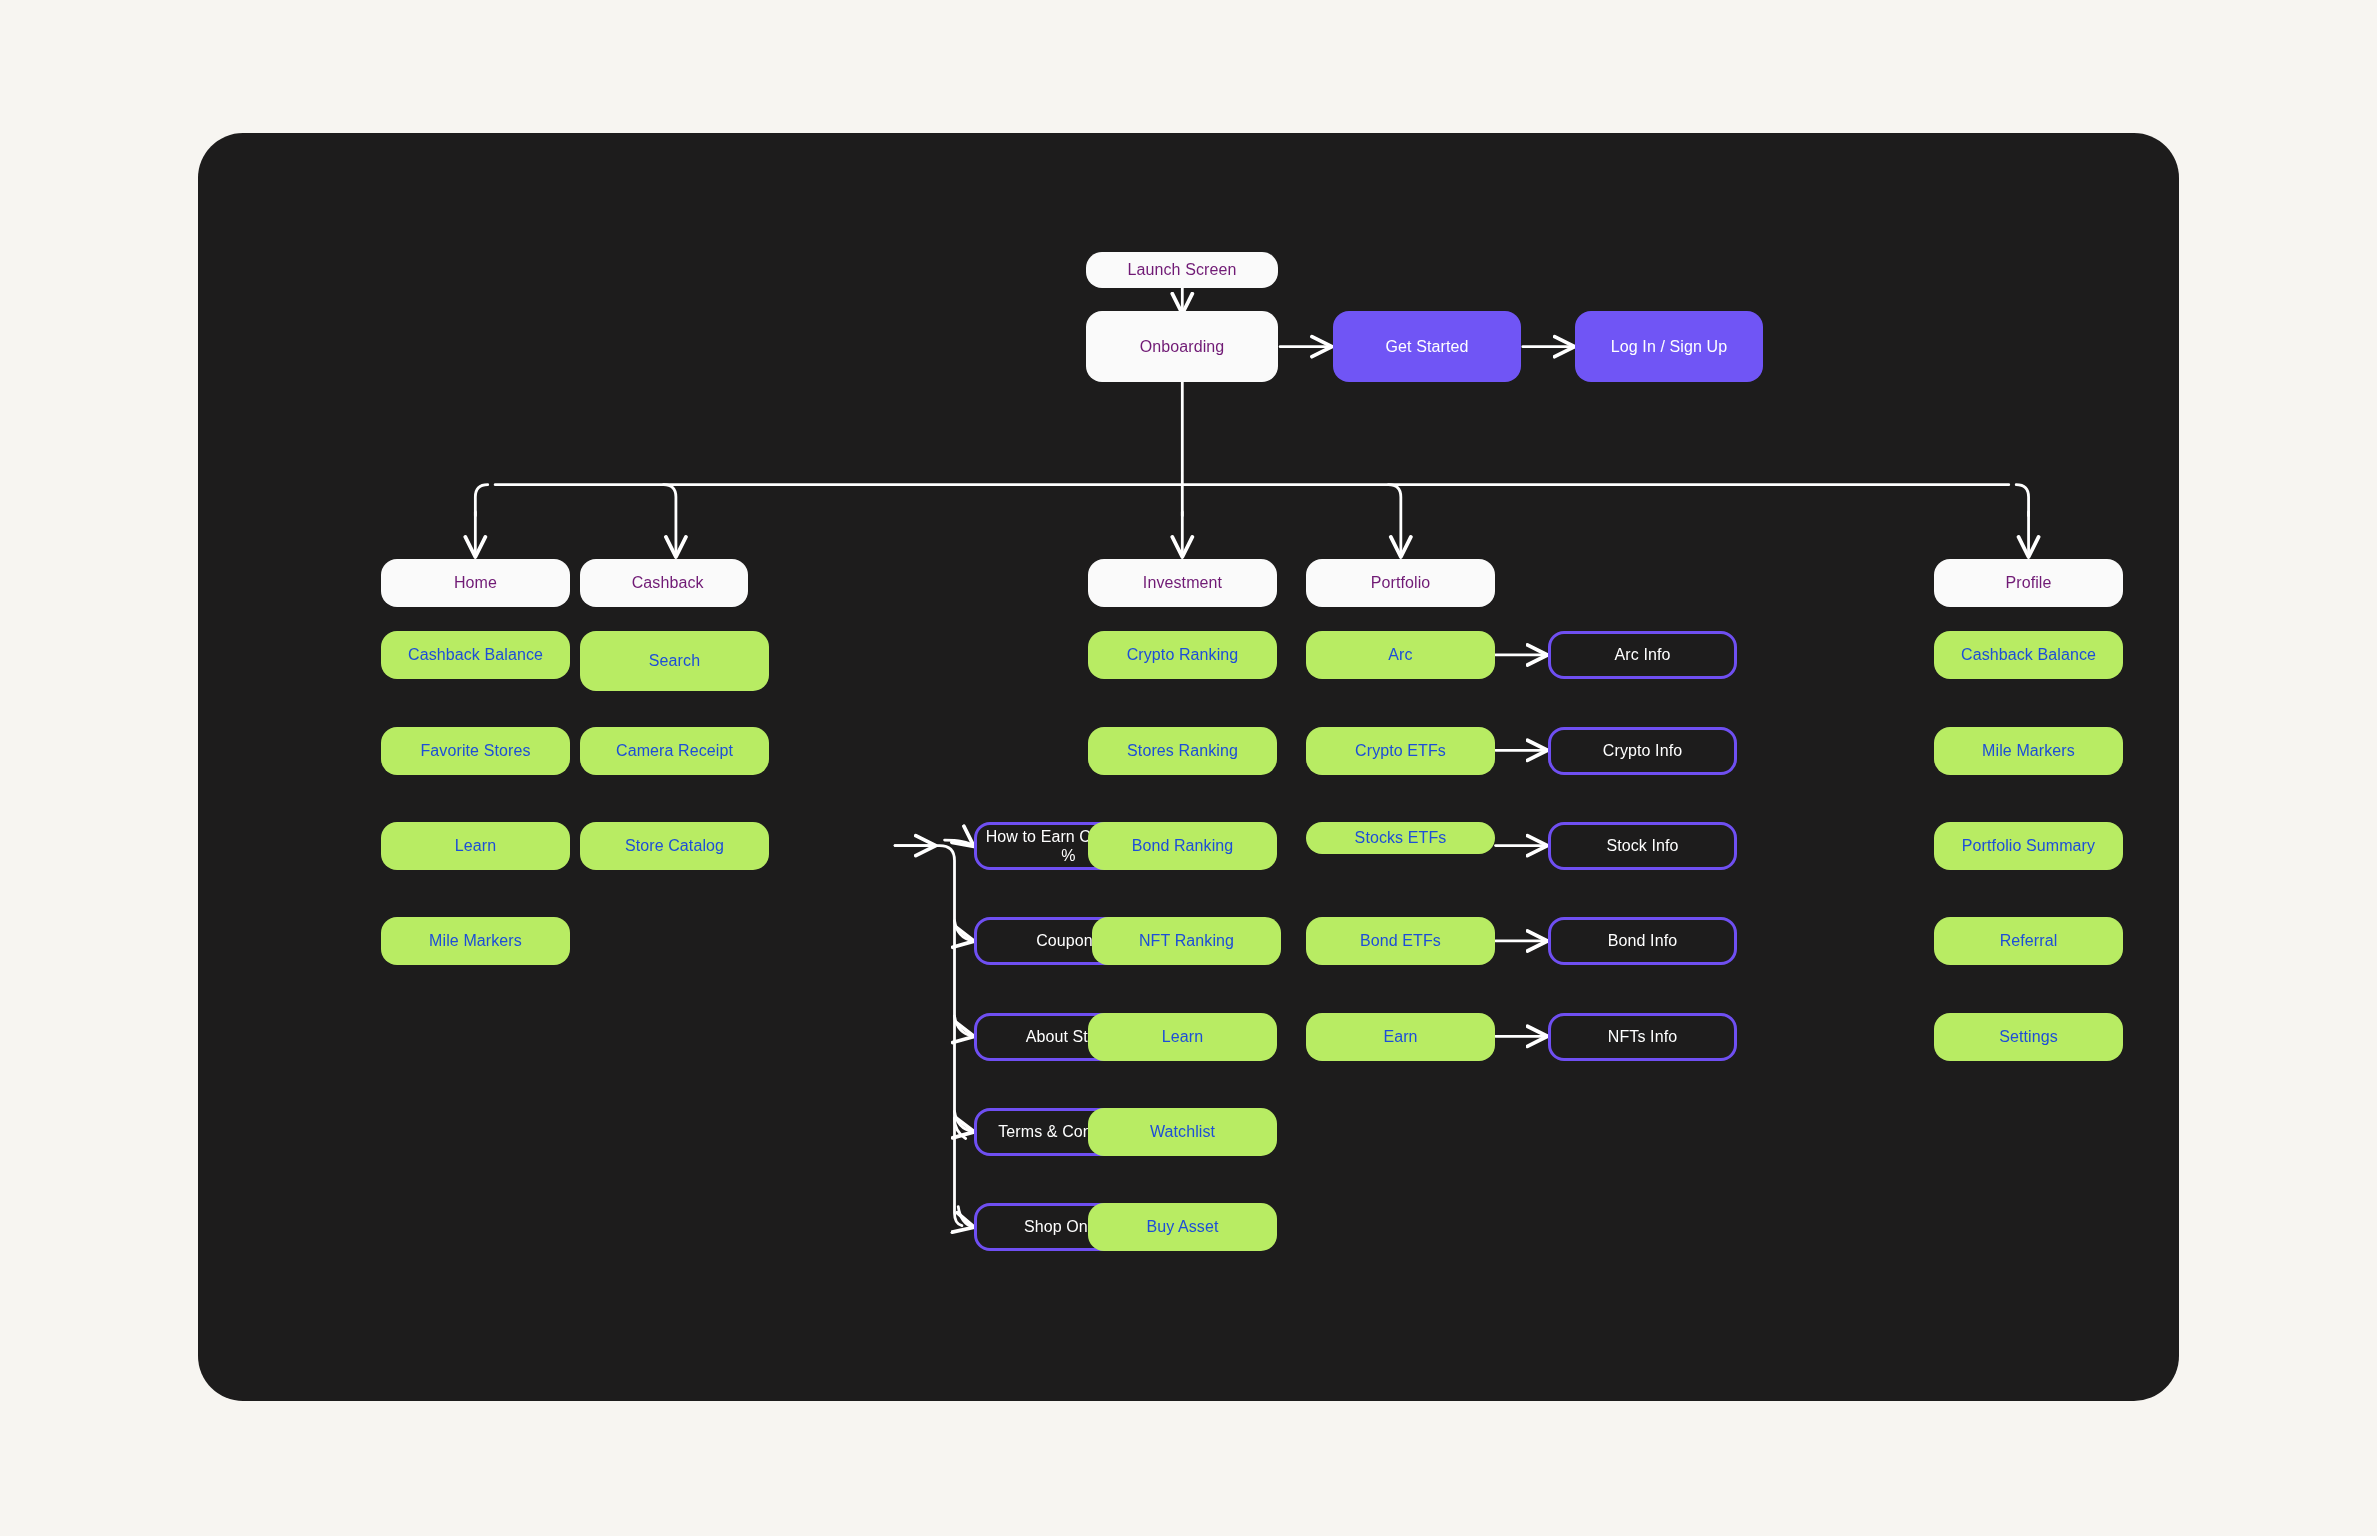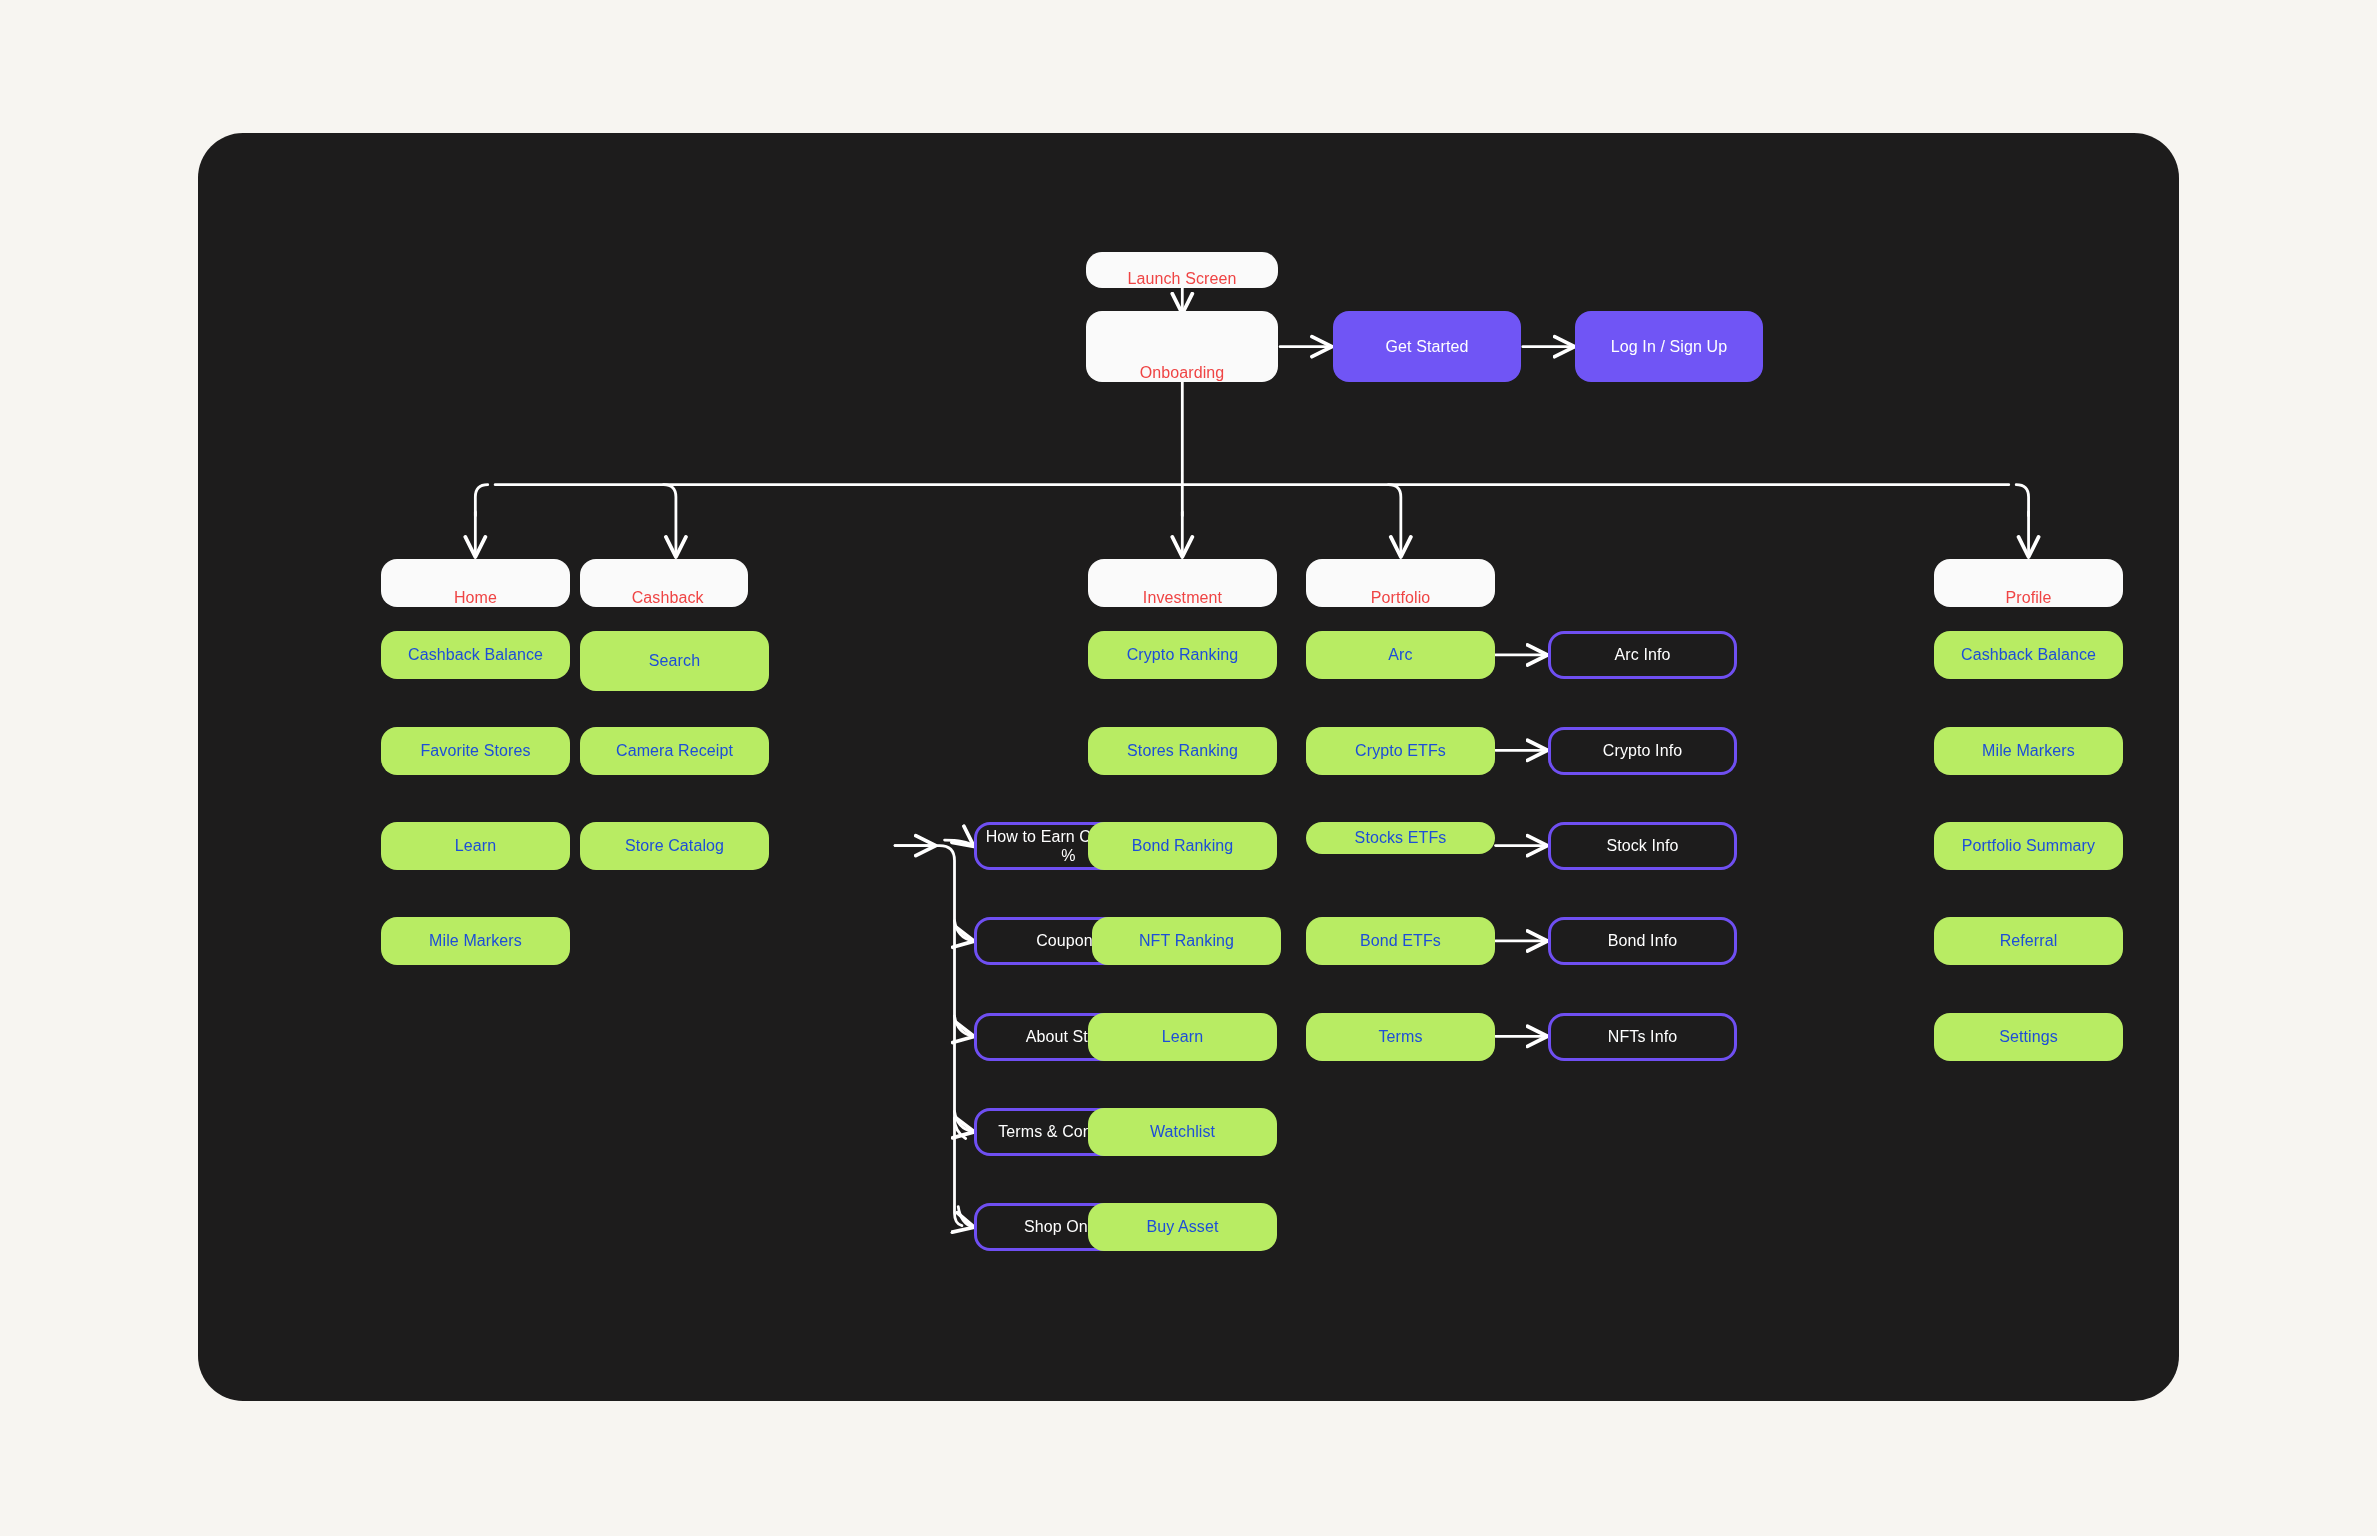--- a/index.html
+++ b/index.html
@@ -45,22 +45,21 @@
     text-align: center;
     border-radius: 16px;
     font-size: 16px;
     font-weight: 400;
     letter-spacing: 0.1px;
     line-height: 1.2;
     padding: 0 8.7px;
   }
   .node.white {
     background: #fafafa;
-    color: #ef4444;
-    align-items: flex-end;
+    color: #701a75;
   }
   .node.green {
     background: #b8ec63;
     color: #1d4ed8;
   }
   .node.purple {
     background: #7055f5;
     color: #ffffff;
   }
   .node.outline {
@@ -239,21 +238,21 @@
     <div class="node outline" style="left:1350px; top:689px; width:189px; height:48px;">
       <span>Stock Info</span>
     </div>
     <div class="node green" style="left:1108px; top:784px; width:189px; height:48px;">
       <span>Bond ETFs</span>
     </div>
     <div class="node outline" style="left:1350px; top:784px; width:189px; height:48px;">
       <span>Bond Info</span>
     </div>
     <div class="node green" style="left:1108px; top:880px; width:189px; height:48px;">
-      <span>Terms</span>
+      <span>Earn</span>
     </div>
     <div class="node outline" style="left:1350px; top:880px; width:189px; height:48px;">
       <span>NFTs Info</span>
     </div>
 
     <div class="node green" style="left:1736px; top:498px; width:189px; height:48px;">
       <span>Cashback Balance</span>
     </div>
     <div class="node green" style="left:1736px; top:594px; width:189px; height:48px;">
       <span>Mile Markers</span>

